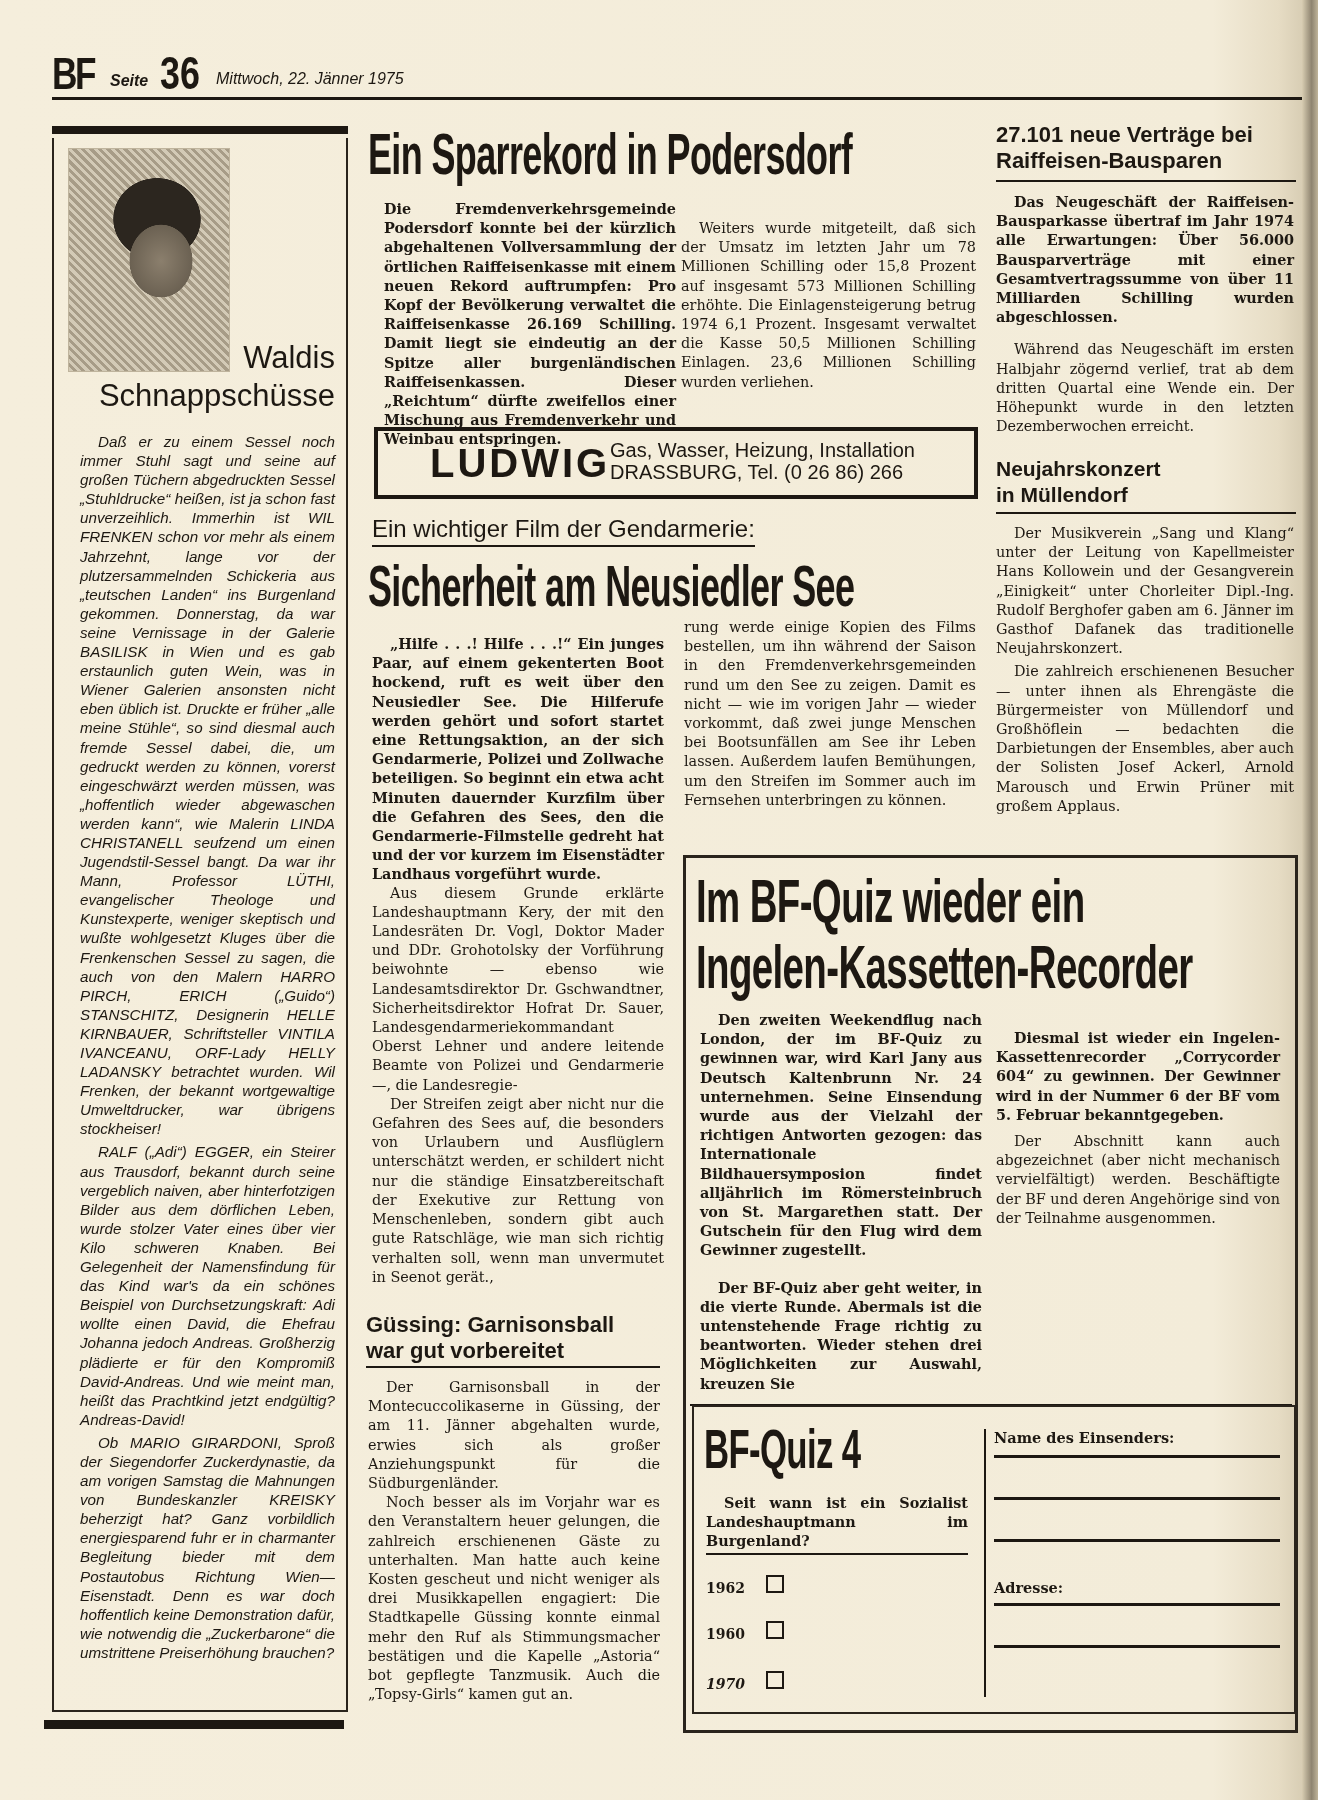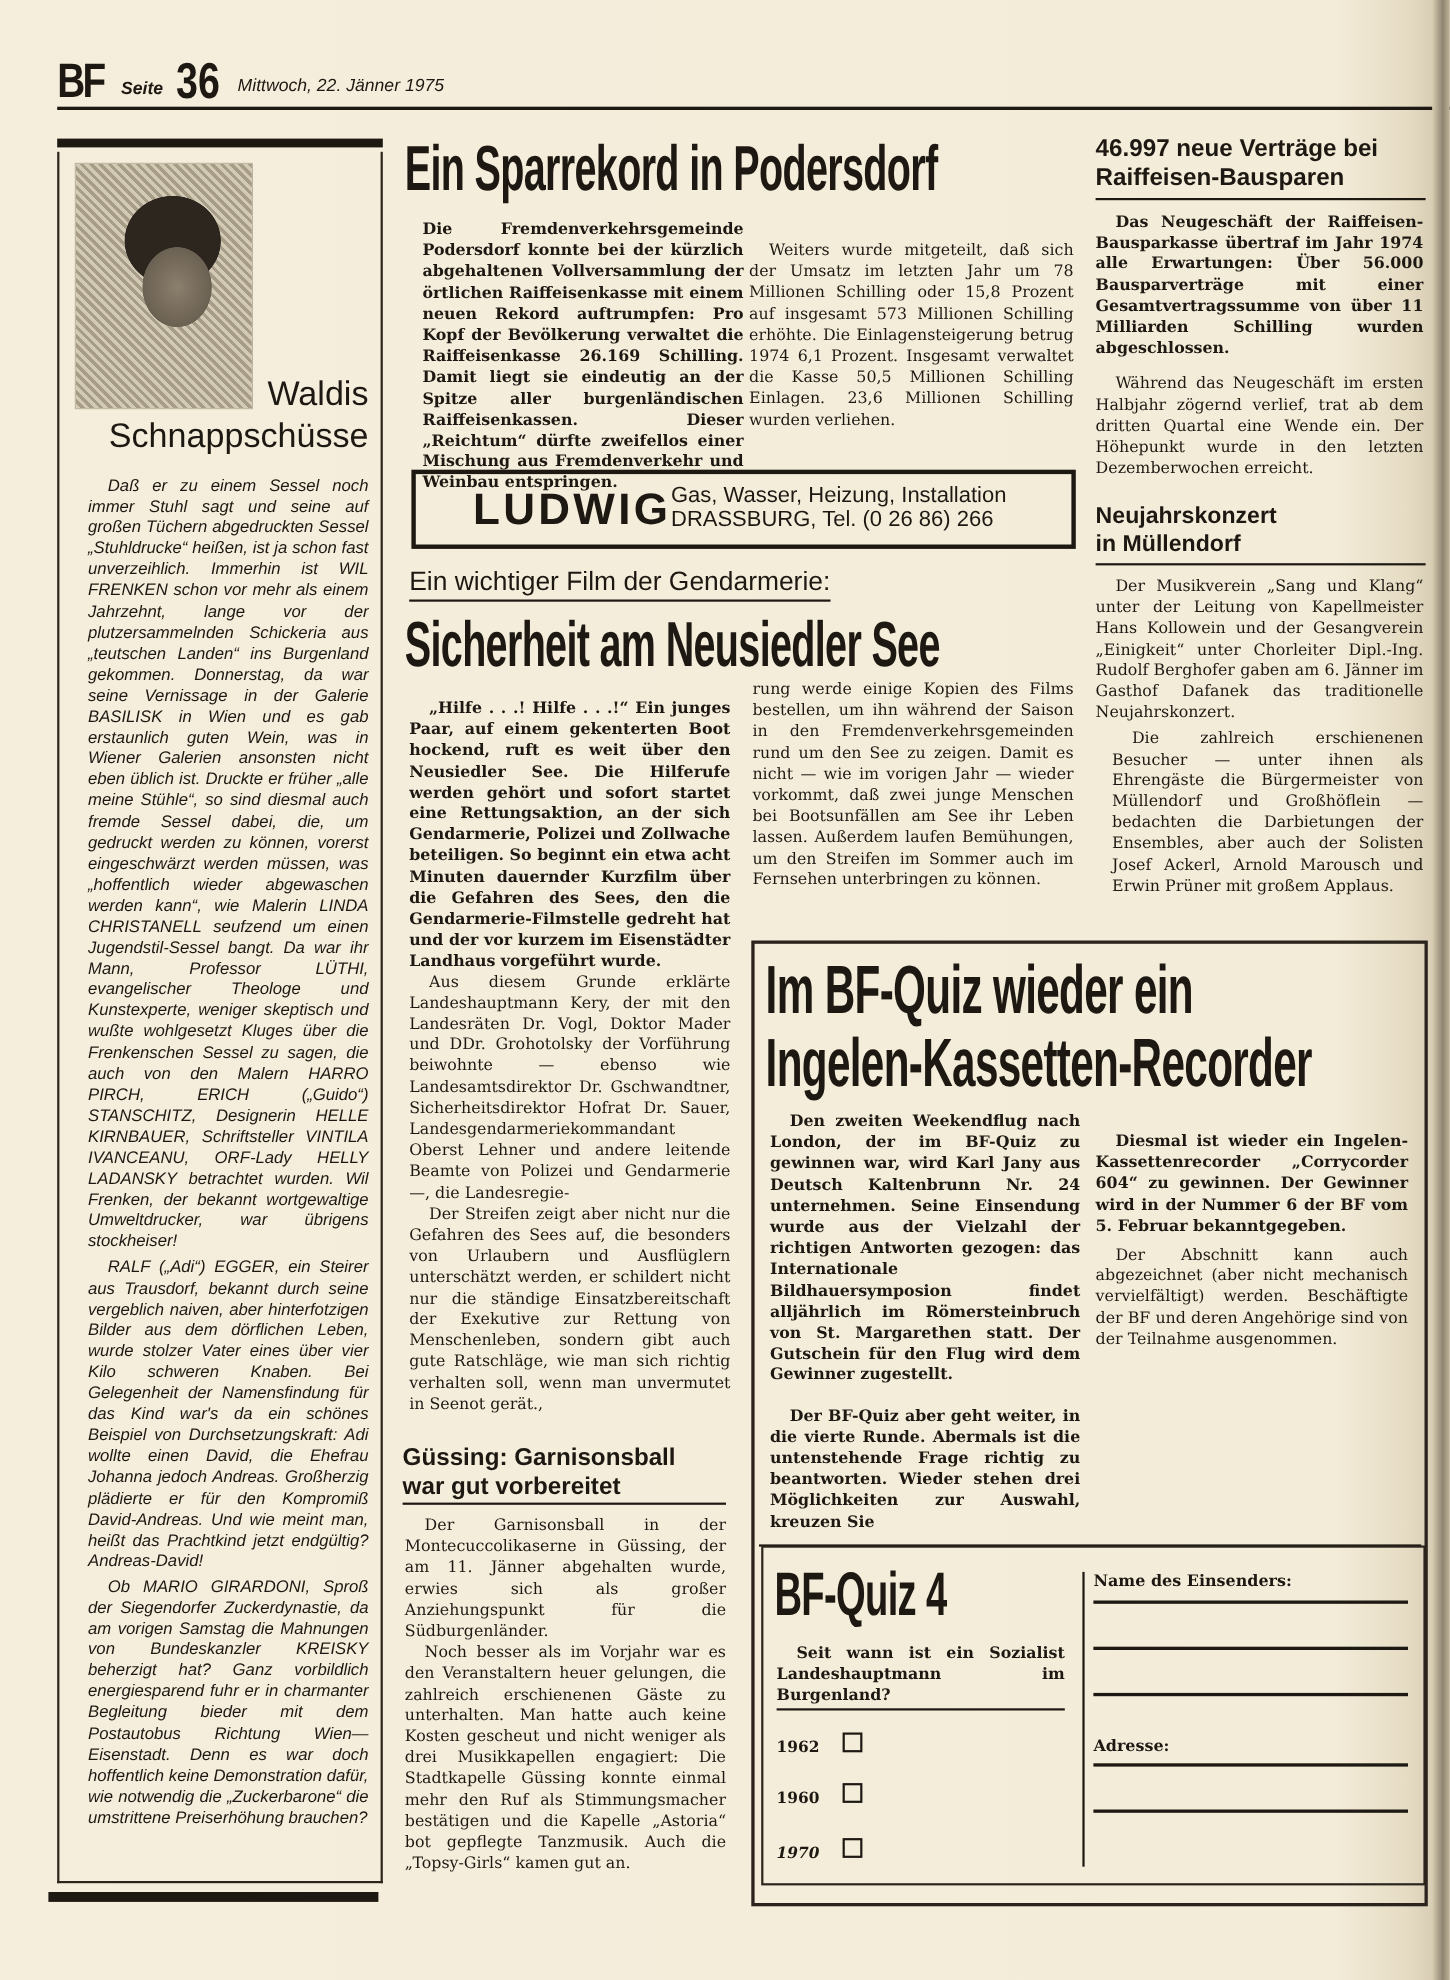--- a/index.html
+++ b/index.html
@@ -91,37 +91,37 @@
     <div>Güssing: Garnisonsball</div>
     <div>war gut vorbereitet</div>
   </div>
   <div class="abs rule" style="left:366px;top:1366px;width:294px;"></div>
   <div class="abs body-serif just" style="left:368px;top:1378px;width:292px;">
     <p style="text-indent:18px;">Der Garnisonsball in der Montecuccolikaserne in Güssing, der am 11. Jänner abgehalten wurde, erwies sich als großer Anziehungspunkt für die Südburgenländer.</p>
     <p style="text-indent:18px;">Noch besser als im Vorjahr war es den Veranstaltern heuer gelungen, die zahlreich erschienenen Gäste zu unterhalten. Man hatte auch keine Kosten gescheut und nicht weniger als drei Musikkapellen engagiert: Die Stadtkapelle Güssing konnte einmal mehr den Ruf als Stimmungsmacher bestätigen und die Kapelle „Astoria“ bot gepflegte Tanzmusik. Auch die „Topsy-Girls“ kamen gut an.</p>
   </div>
 
   <div class="abs subhead" style="left:996px;top:122px;font-size:22px;line-height:26px;white-space:nowrap;">
-    <div>46.997 neue Verträge bei</div>
+    <div>27.101 neue Verträge bei</div>
     <div>Raiffeisen-Bausparen</div>
   </div>
   <div class="abs rule" style="left:996px;top:180px;width:300px;"></div>
   <div class="abs body-serif just" style="left:996px;top:192px;width:298px;">
     <p class="bold" style="text-indent:18px;">Das Neugeschäft der Raiffeisen-Bausparkasse übertraf im Jahr 1974 alle Erwartungen: Über 56.000 Bausparverträge mit einer Gesamtvertragssumme von über 11 Milliarden Schilling wurden abgeschlossen.</p>
     <p style="text-indent:18px;margin-top:14px;">Während das Neugeschäft im ersten Halbjahr zögernd verlief, trat ab dem dritten Quartal eine Wende ein. Der Höhepunkt wurde in den letzten Dezemberwochen erreicht.</p>
   </div>
 
   <div class="abs subhead" style="left:996px;top:456px;font-size:21px;line-height:26px;">
     <div>Neujahrskonzert</div>
     <div>in Müllendorf</div>
   </div>
   <div class="abs rule" style="left:996px;top:512px;width:300px;"></div>
   <div class="abs body-serif just" style="left:996px;top:524px;width:298px;">
     <p style="text-indent:18px;">Der Musikverein „Sang und Klang“ unter der Leitung von Kapellmeister Hans Kollowein und der Gesangverein „Einigkeit“ unter Chorleiter Dipl.-Ing. Rudolf Berghofer gaben am 6. Jänner im Gasthof Dafanek das traditionelle Neujahrskonzert.</p>
-    <p style="text-indent:18px;margin-top:4px;margin-left:15px;">Die zahlreich erschienenen Besucher — unter ihnen als Ehrengäste die Bürgermeister von Müllendorf und Großhöflein — bedachten die Darbietungen der Ensembles, aber auch der Solisten Josef Ackerl, Arnold Marousch und Erwin Prüner mit großem Applaus.</p>
+    <p style="text-indent:18px;margin-top:4px;">Die zahlreich erschienenen Besucher — unter ihnen als Ehrengäste die Bürgermeister von Müllendorf und Großhöflein — bedachten die Darbietungen der Ensembles, aber auch der Solisten Josef Ackerl, Arnold Marousch und Erwin Prüner mit großem Applaus.</p>
   </div>
 
   <div class="abs quiz-outer"></div>
   <div class="abs h-big" style="left:696px;top:868px;font-size:62px;line-height:66px;">Im BF-Quiz wieder ein</div>
   <div class="abs h-big" style="left:696px;top:934px;font-size:62px;line-height:66px;">Ingelen-Kassetten-Recorder</div>
   <div class="abs body-serif bold just" style="left:700px;top:1010px;width:282px;">
     <p style="text-indent:18px;">Den zweiten Weekendflug nach London, der im BF-Quiz zu gewinnen war, wird Karl Jany aus Deutsch Kaltenbrunn Nr. 24 unternehmen. Seine Einsendung wurde aus der Vielzahl der richtigen Antworten gezogen: das Internationale Bildhauersymposion findet alljährlich im Römersteinbruch von St. Margarethen statt. Der Gutschein für den Flug wird dem Gewinner zugestellt.</p>
     <p style="text-indent:18px;margin-top:18px;">Der BF-Quiz aber geht weiter, in die vierte Runde. Abermals ist die untenstehende Frage richtig zu beantworten. Wieder stehen drei Möglichkeiten zur Auswahl, kreuzen Sie</p>
   </div>
   <div class="abs body-serif just" style="left:996px;top:1010px;width:284px;">

